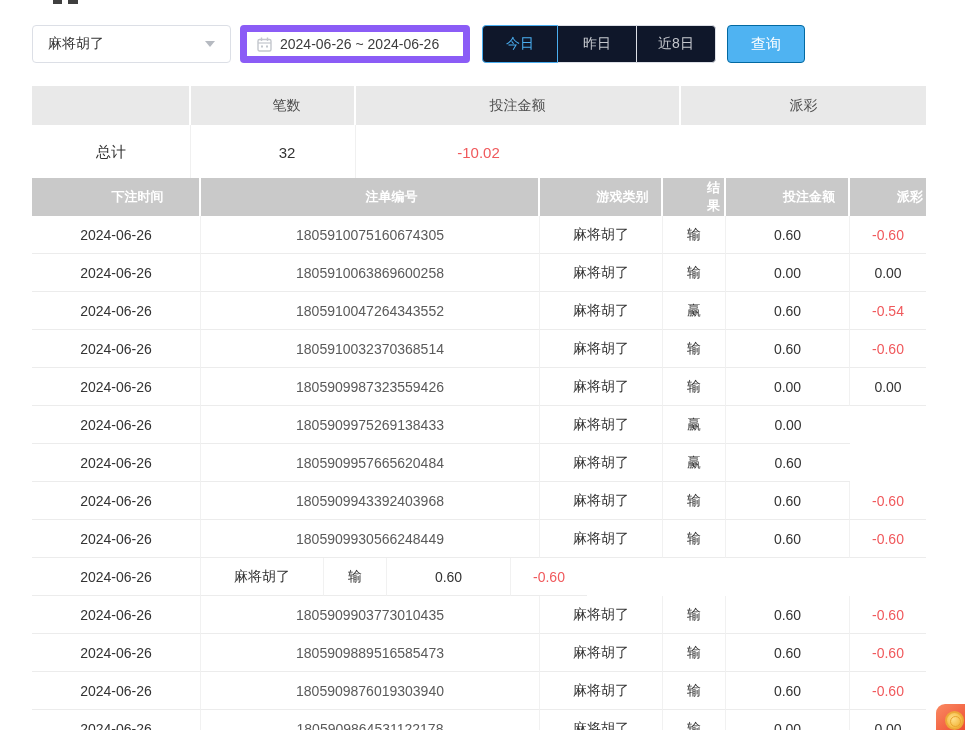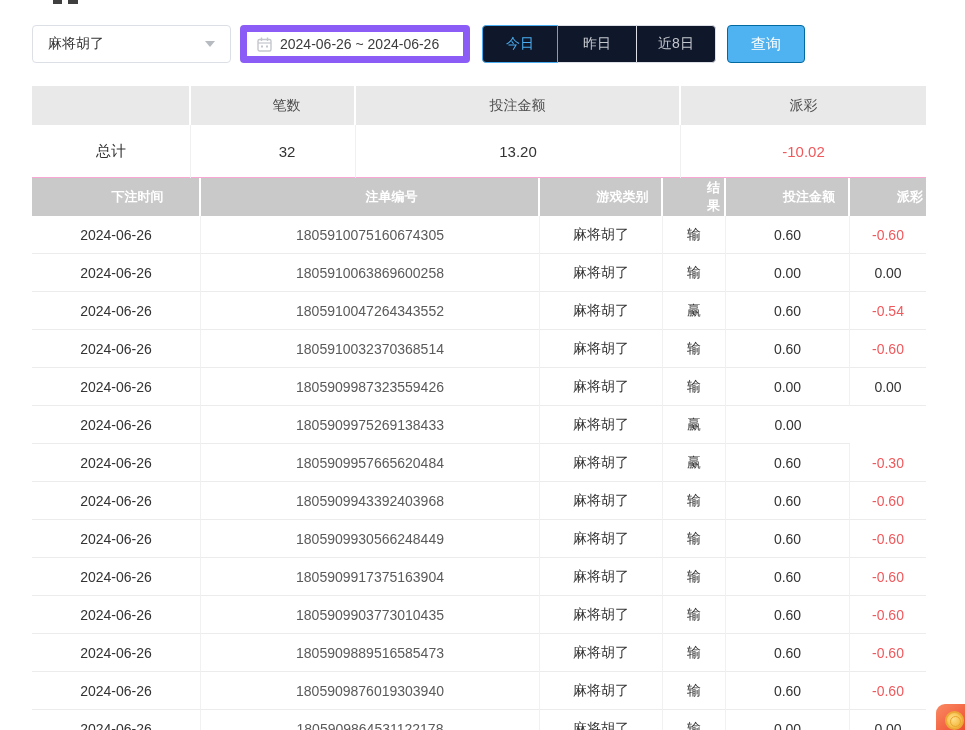--- a/index.html
+++ b/index.html
@@ -53,21 +53,21 @@
     border-radius: 4px; color: #fff; font-size: 15px; cursor: pointer; font-family: inherit;
   }
 
   
   .summary { position: absolute; left: 32px; top: 86px; width: 894px; font-size: 14px; }
   .srow { display: flex; }
   .shead .scell { background: #e9e9e9; height: 39px; color: #4d4d4d; border-right: 2px solid #fff; }
   .shead .scell:last-child { border-right: none; }
   .sbody .scell {
     height: 56px; background: #fff; color: #333; font-size: 15px;
-    border-right: 1px solid #f0f0f0; border-bottom: 4px solid #f9a8d4;
+    border-right: 1px solid #f0f0f0; border-bottom: 1px solid #f9a8d4;
   }
   .sbody .scell:last-child { border-right: none; }
   .scell { display: flex; align-items: center; justify-content: center; }
   .s0 { width: 159px; } .s1 { width: 165px; padding-left: 28px; } .s2 { width: 325px; } .s3 { width: 245px; }
 
   
   .bet-table { position: absolute; left: 32px; top: 178px; width: 894px; }
   .thead { display: flex; }
   .thead .tcell {
     background: #c9c9c9; color: #fff; height: 38px; font-size: 13px; font-weight: bold;
@@ -143,21 +143,20 @@
   <div class="summary">
     <div class="srow shead">
       <div class="scell s0"></div>
       <div class="scell s1">笔数</div>
       <div class="scell s2">投注金额</div>
       <div class="scell s3">派彩</div>
     </div>
     <div class="srow sbody">
       <div class="scell s0">总计</div>
       <div class="scell s1">32</div>
-      <div class="scell s2">13.20</div>
       <div class="scell s3 money neg">-10.02</div>
     </div>
   </div>
 
   <div class="bet-table">
     <div class="thead">
       <div class="tcell c0">下注时间</div>
       <div class="tcell c1">注单编号</div>
       <div class="tcell c2">游戏类别</div>
       <div class="tcell c3">结果</div>
@@ -211,41 +210,39 @@
           <div class="tcell c2">麻将胡了</div>
           <div class="tcell c3">赢</div>
           <div class="tcell c4">0.00</div>
         </div>
         <div class="trow">
           <div class="tcell c0">2024-06-26</div>
           <div class="tcell c1">1805909957665620484</div>
           <div class="tcell c2">麻将胡了</div>
           <div class="tcell c3">赢</div>
           <div class="tcell c4">0.60</div>
-          <div class="tcell c5 money neg">-0.30</div>
         </div>
         <div class="trow">
           <div class="tcell c0">2024-06-26</div>
           <div class="tcell c1">1805909943392403968</div>
           <div class="tcell c2">麻将胡了</div>
           <div class="tcell c3">输</div>
           <div class="tcell c4">0.60</div>
           <div class="tcell c5 money neg">-0.60</div>
         </div>
         <div class="trow">
           <div class="tcell c0">2024-06-26</div>
           <div class="tcell c1">1805909930566248449</div>
           <div class="tcell c2">麻将胡了</div>
           <div class="tcell c3">输</div>
           <div class="tcell c4">0.60</div>
           <div class="tcell c5 money neg">-0.60</div>
         </div>
         <div class="trow">
           <div class="tcell c0">2024-06-26</div>
-          <div class="tcell c1">1805909917375163904</div>
           <div class="tcell c2">麻将胡了</div>
           <div class="tcell c3">输</div>
           <div class="tcell c4">0.60</div>
           <div class="tcell c5 money neg">-0.60</div>
         </div>
         <div class="trow">
           <div class="tcell c0">2024-06-26</div>
           <div class="tcell c1">1805909903773010435</div>
           <div class="tcell c2">麻将胡了</div>
           <div class="tcell c3">输</div>

